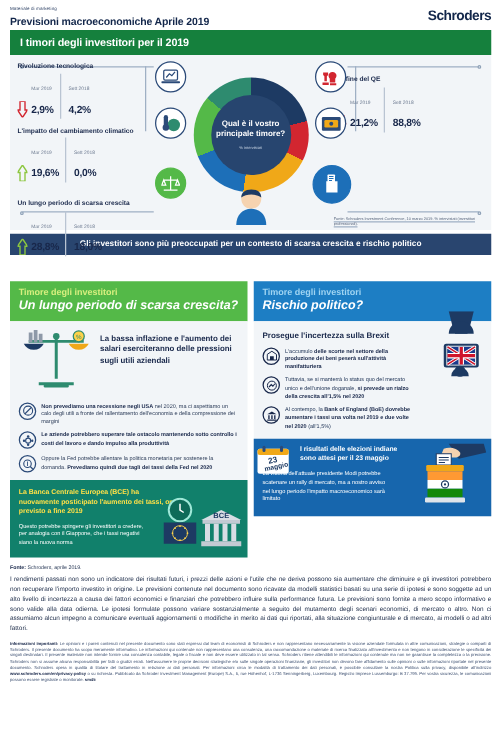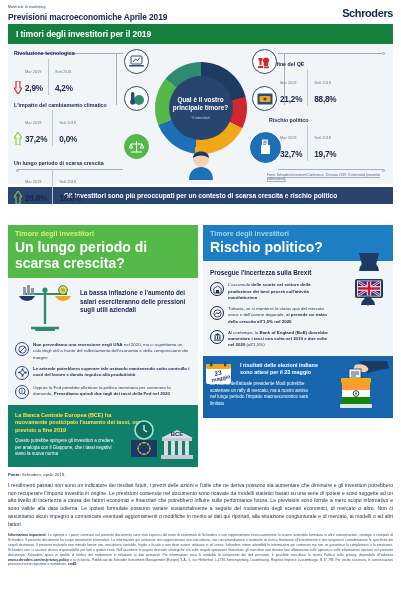--- a/index.html
+++ b/index.html
@@ -78,21 +78,21 @@
   .midbanner {
     margin: 3px 8px 0 8px; background: #29456f; color: #fff; text-align: center;
     font-size: 6.6px; font-weight: bold; padding: 5px 6px;
   }
 
   
   .panels { display: flex; gap: 5px; margin: 6px 8px 0 8px; }
   .panel { width: 50%; position: relative; }
   .panel-head { padding: 5px 7px 6px 7px; color: #fff; margin-top: 15px; }
   .panel-head .eyebrow { font-size: 7.2px; font-weight: bold; line-height: 1.2; }
-  .panel-head .qtitle { font-size: 14px; font-weight: bold; line-height: 1.2; }
+  .panel-head .qtitle { font-size: 10px; font-weight: bold; line-height: 1.2; font-style: italic; }
   .p-green .panel-head { background: #54b948; }
   .p-green .eyebrow { color: #d8ef7f; }
   .p-blue .panel-head { background: #1d7ec4; }
   .p-blue .eyebrow { color: #9fd4f2; }
   .panel-body { background: #f2f5f8; padding: 6px 7px 7px 7px; position: relative; }
   .p-blue .panel-body { background: #1d7ec4; color: #fff; padding-top: 8px; }
 
   .scale-row { display: flex; gap: 5px; align-items: flex-start; }
   .headline { font-size: 6.3px; font-weight: bold; line-height: 1.35; color: #18274a; padding-top: 5px; }
   .brexit-h { font-size: 6.4px; font-weight: bold; color: #18274a; }
@@ -180,21 +180,21 @@
         <div class="stat-title">L'impatto del cambiamento climatico</div>
         <div class="stat-row">
           <span class="arrow">
             <svg width="8" height="13" viewBox="0 0 8 13">
                 <path d="M4 0 L8 6 H6 V13 H2 V6 H0 Z" fill="none" stroke="#8cc63f" stroke-width="1.1"></path>
               </svg>
           </span>
           <span class="colpair">
             <span class="cell">
               <span class="cell-lbl">Mar 2019</span><br>
-              <span class="cell-val">37,2%</span>
+              <span class="cell-val">19,6%</span>
             </span>
             <span class="cell">
               <span class="cell-lbl">Sett 2018</span><br>
               <span class="cell-val">0,0%</span>
             </span>
           </span>
         </div>
       </div>
 
       <div class="stat" style="margin-top:14px;">
@@ -236,40 +236,20 @@
               <span class="cell-val">21,2%</span>
             </span>
             <span class="cell">
               <span class="cell-lbl">Sett 2018</span><br>
               <span class="cell-val">88,8%</span>
             </span>
           </span>
         </div>
       </div>
 
-      <div class="stat" style="margin-top:11px;">
-        <div class="stat-title">Rischio politico</div>
-        <div class="stat-row">
-          <span class="arrow">
-            <svg width="8" height="13" viewBox="0 0 8 13">
-                <path d="M4 0 L8 6 H6 V13 H2 V6 H0 Z" fill="none" stroke="#8cc63f" stroke-width="1.1"></path>
-              </svg>
-          </span>
-          <span class="colpair">
-            <span class="cell">
-              <span class="cell-lbl">Mar 2019</span><br>
-              <span class="cell-val">32,7%</span>
-            </span>
-            <span class="cell">
-              <span class="cell-lbl">Sett 2018</span><br>
-              <span class="cell-val">19,7%</span>
-            </span>
-          </span>
-        </div>
-      </div>
     </div>
 
     <div class="bub sm" style="left:116px;top:5px;">
       <svg width="15" height="13" viewBox="0 0 15 13">
           <rect x="2" y="1" width="11" height="8" rx="1" fill="none" stroke="#2b4a78" stroke-width="1"></rect>
           <path d="M4 7 L6.5 4 L8.5 5.5 L11 2.5" fill="none" stroke="#2b4a78" stroke-width="1"></path>
           <rect x="0" y="10" width="15" height="1.6" rx=".6" fill="#2b4a78"></rect>
         </svg>
     </div>
     <div class="bub sm" style="left:116px;top:42px;">

